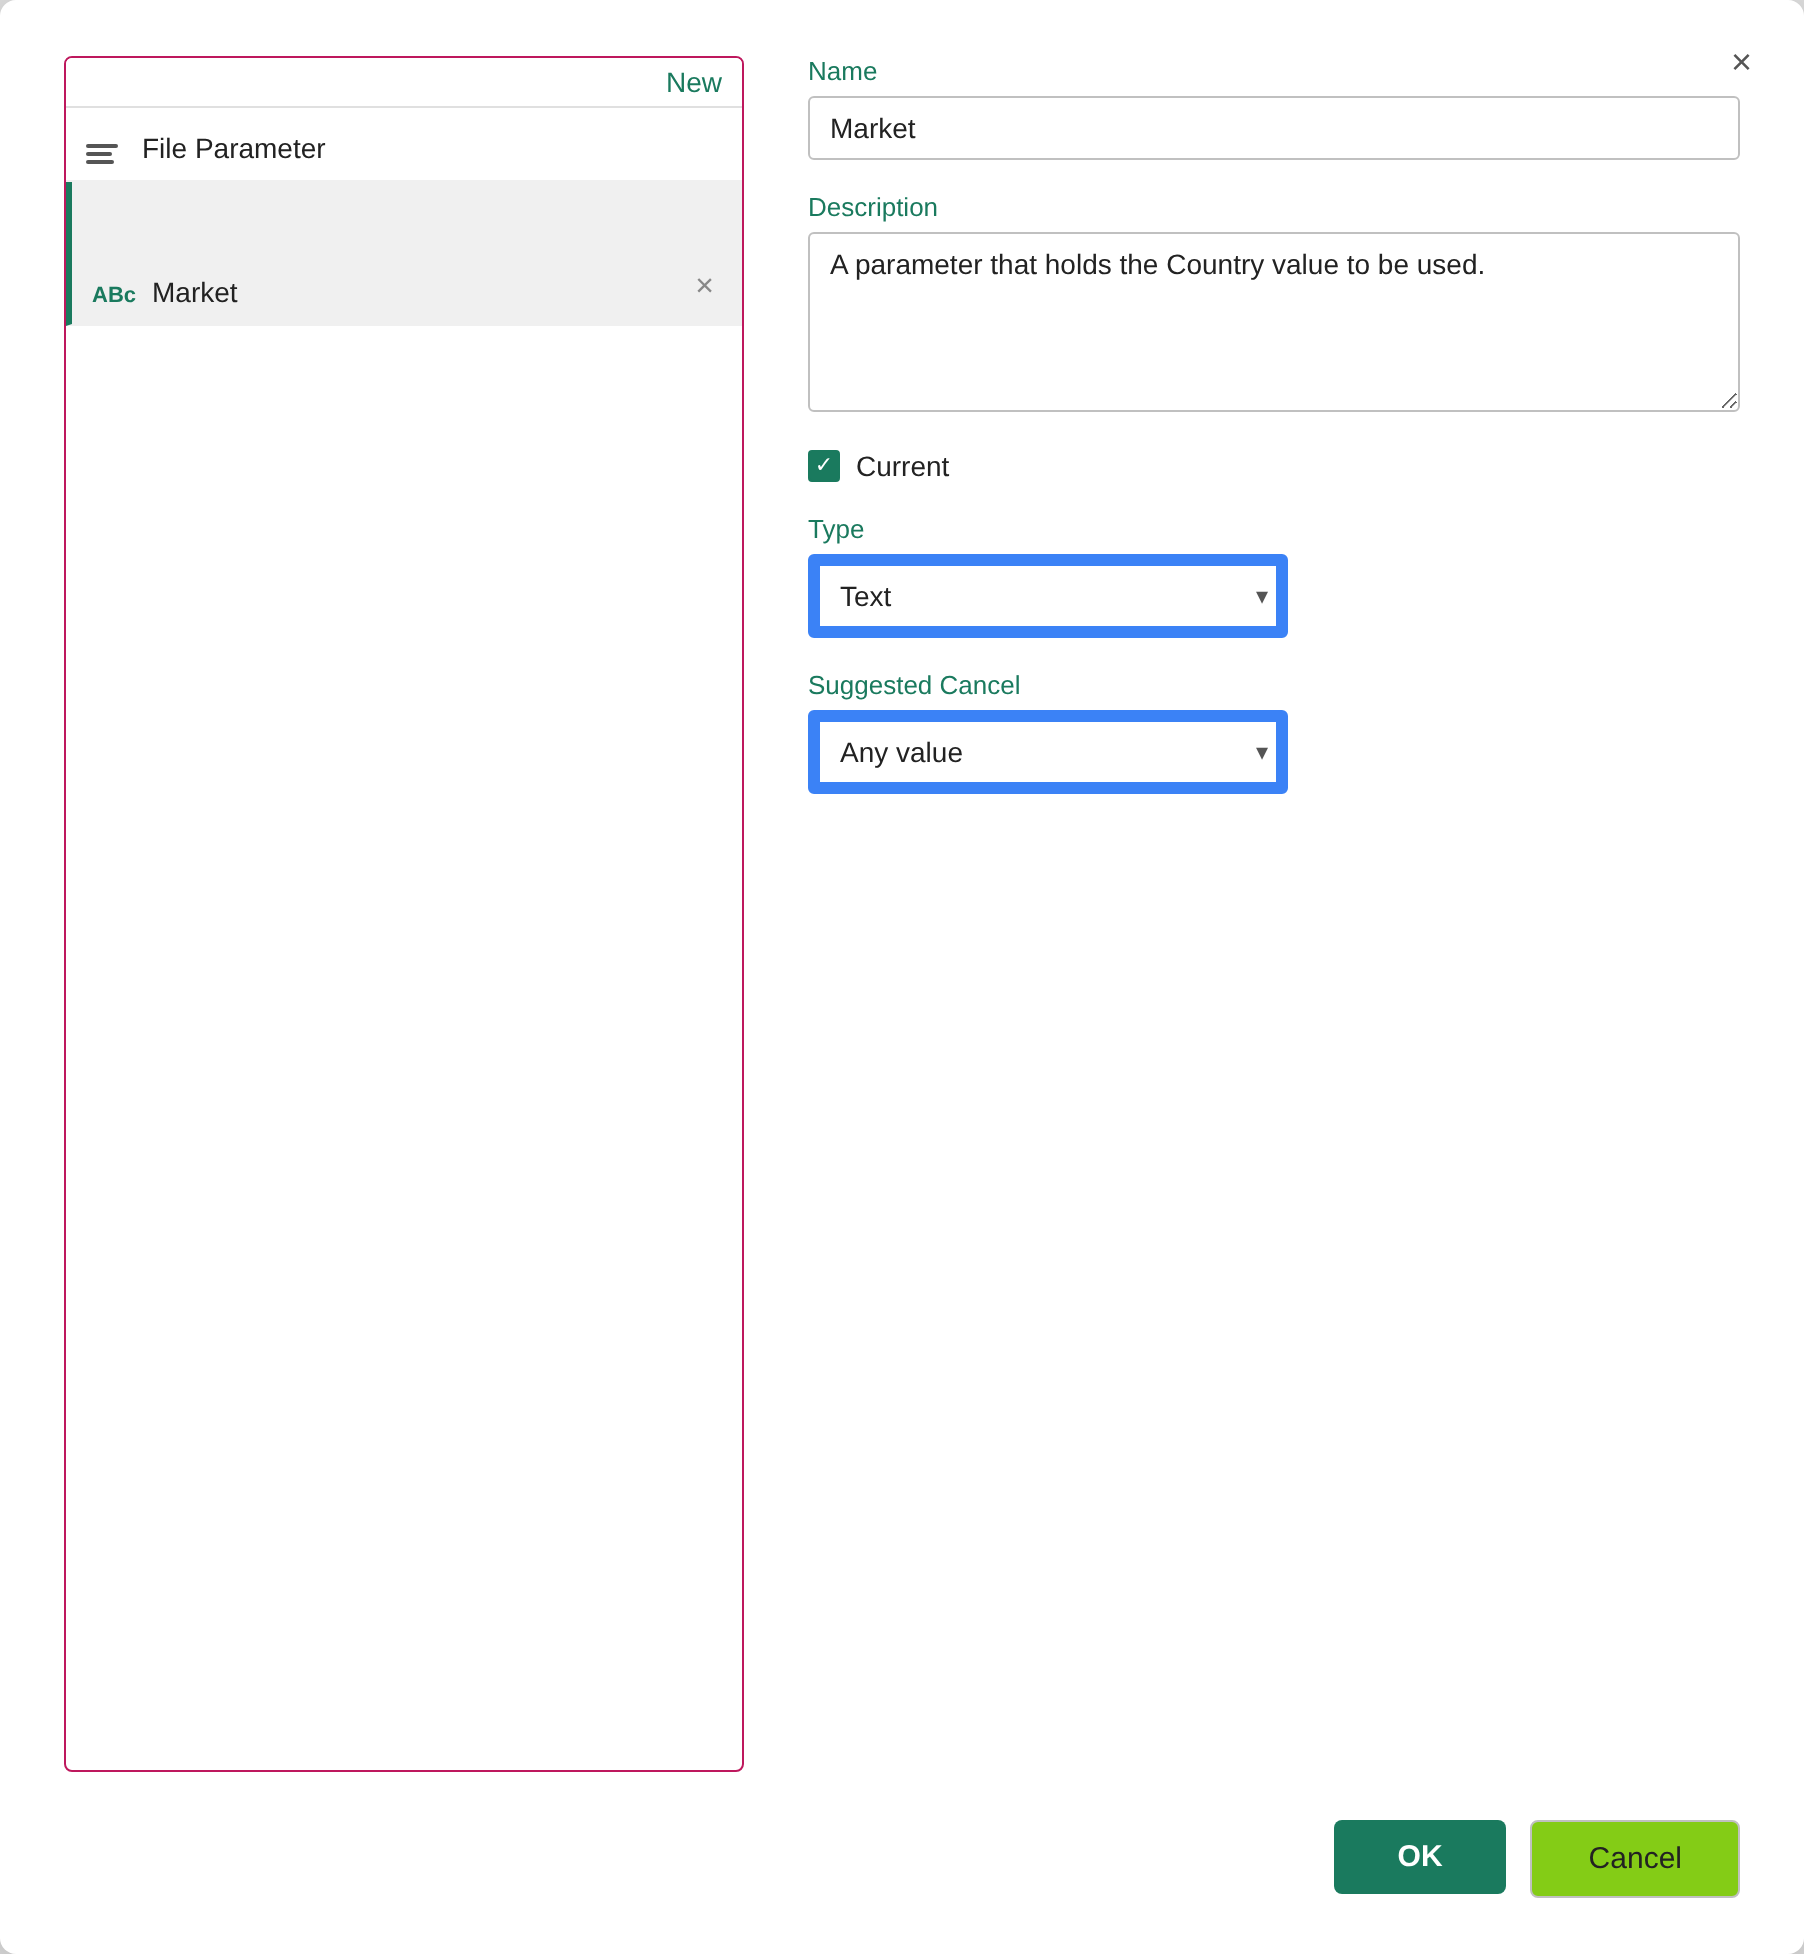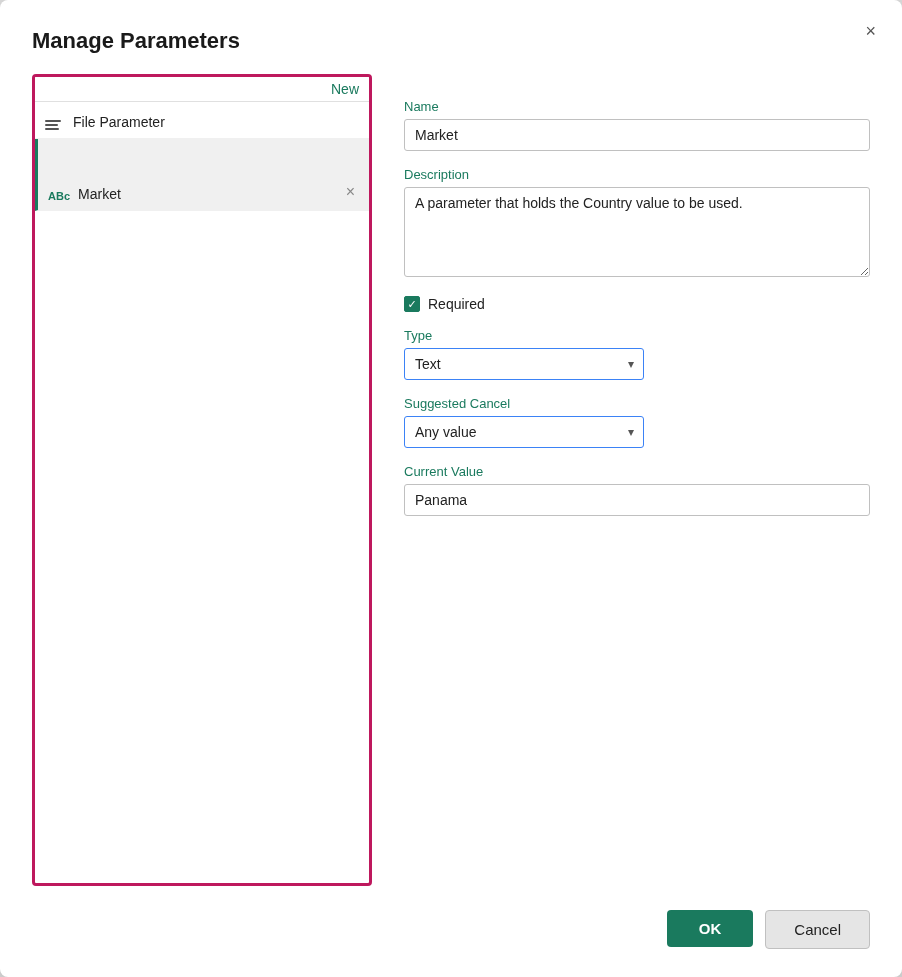--- a/index.html
+++ b/index.html
@@ -43,21 +43,21 @@
     }
     .dialog-body {
       display: flex;
       flex: 1;
       gap: 0;
     }
     
     .left-panel {
       width: 340px;
       min-width: 340px;
-      border: 3px solid #be185d;
+      border: 1px solid #be185d;
       border-radius: 4px;
       display: flex;
       flex-direction: column;
       margin-right: 32px;
       overflow: hidden;
       align-self: stretch;
     }
     .new-link {
       text-align: right;
       padding: 4px 10px 4px 0;
@@ -107,21 +107,20 @@
       font-size: 16px;
       line-height: 1;
       padding: 2px 4px;
     }
     
     .right-panel {
       flex: 1;
       display: flex;
       flex-direction: column;
       gap: 0;
-      margin-top: 25px;
     }
     .field-group {
       margin-bottom: 16px;
     }
     .field-label {
       font-size: 13px;
       color: #1a7a5e;
       margin-bottom: 5px;
       font-weight: 500;
     }
@@ -148,21 +147,21 @@
     .required-label {
       font-size: 14px;
       color: #222;
     }
     .select-wrapper {
       position: relative;
       width: 240px;
     }
     .field-select {
       width: 100%;
-      border: 1px solid #3b82f6;
+      border: 6px solid #3b82f6;
       border-radius: 3px;
       padding: 7px 32px 7px 10px;
       font-size: 14px;
       color: #222;
       background: #fff;
       appearance: none;
       -webkit-appearance: none;
       outline: none;
       cursor: pointer;
       font-family: inherit;
@@ -190,21 +189,21 @@
       color: #fff;
       border: none;
       border-radius: 4px;
       padding: 10px 32px;
       font-size: 15px;
       font-weight: 600;
       cursor: pointer;
       font-family: inherit;
     }
     .btn-cancel {
-      background: #e5e5e5;
+      background: #84cc16;
       color: #222;
       border: 1px solid #c0c0c0;
       border-radius: 4px;
       padding: 10px 28px;
       font-size: 15px;
       cursor: pointer;
       font-family: inherit;
     }
     
     .checkbox-custom {
@@ -239,21 +238,20 @@
     }
     .list-icon span:first-child { width: 100%; }
     .list-icon span:nth-child(2) { width: 80%; }
     .list-icon span:last-child { width: 90%; }
   </style>
 </head>
 <body>
 
 <div class="dialog">
 
-  <div class="dialog-title">Manage Parameters</div>
 
   <button class="close-btn">×</button>
 
   <div class="dialog-body">
 
     <div class="left-panel">
       <div class="new-link">New</div>
       <div class="param-list">
 
         <div class="param-item">
@@ -285,21 +283,21 @@
 
       <div class="field-group">
         <div class="field-label">Description</div>
         <textarea class="field-input" style="">A parameter that holds the Country value to be used.</textarea>
       </div>
 
       <div class="required-row">
         <div class="checkbox-custom">
           <span class="check-mark">✓</span>
         </div>
-        <span class="required-label">Required</span>
+        <span class="required-label">Current</span>
       </div>
 
       <div class="field-group">
         <div class="field-label">Type</div>
         <div class="select-wrapper">
           <select class="field-select">
             <option>Text</option>
             <option>Number</option>
             <option>Date</option>
             <option>True/False</option>
@@ -315,24 +313,20 @@
         <div class="select-wrapper">
           <select class="field-select">
             <option>Any value</option>
             <option>List of values</option>
             <option>Query</option>
           </select>
           <span class="select-arrow">▾</span>
         </div>
       </div>
 
-      <div class="field-group">
-        <div class="field-label">Current Value</div>
-        <input class="field-input" type="text" value="Panama" style="">
-      </div>
 
     </div>
   </div>
 
   <div class="dialog-footer">
     <button class="btn-ok">OK</button>
     <button class="btn-cancel">Cancel</button>
   </div>
 </div>
 

